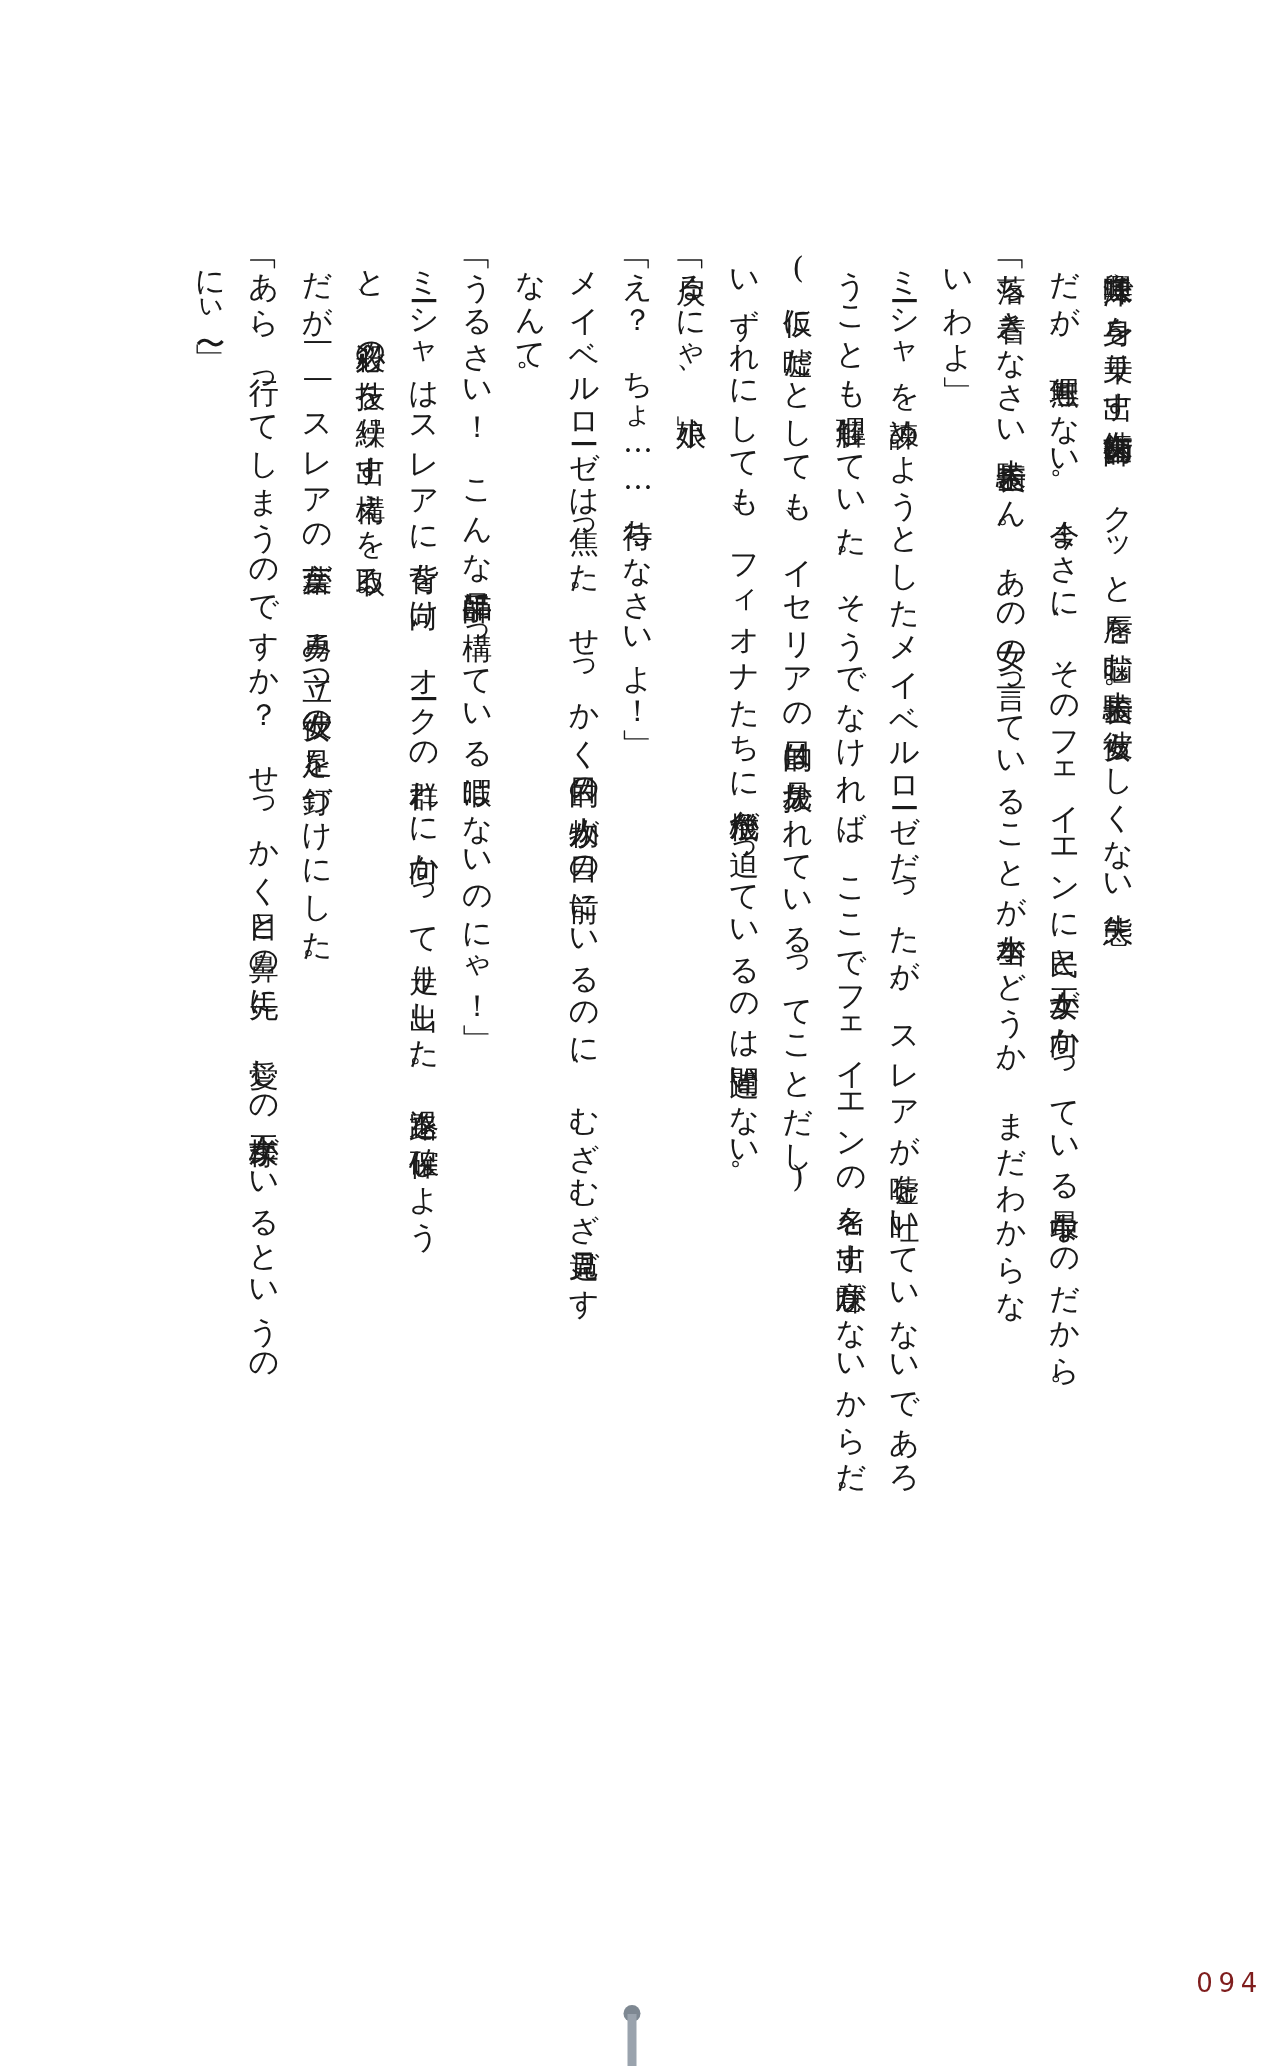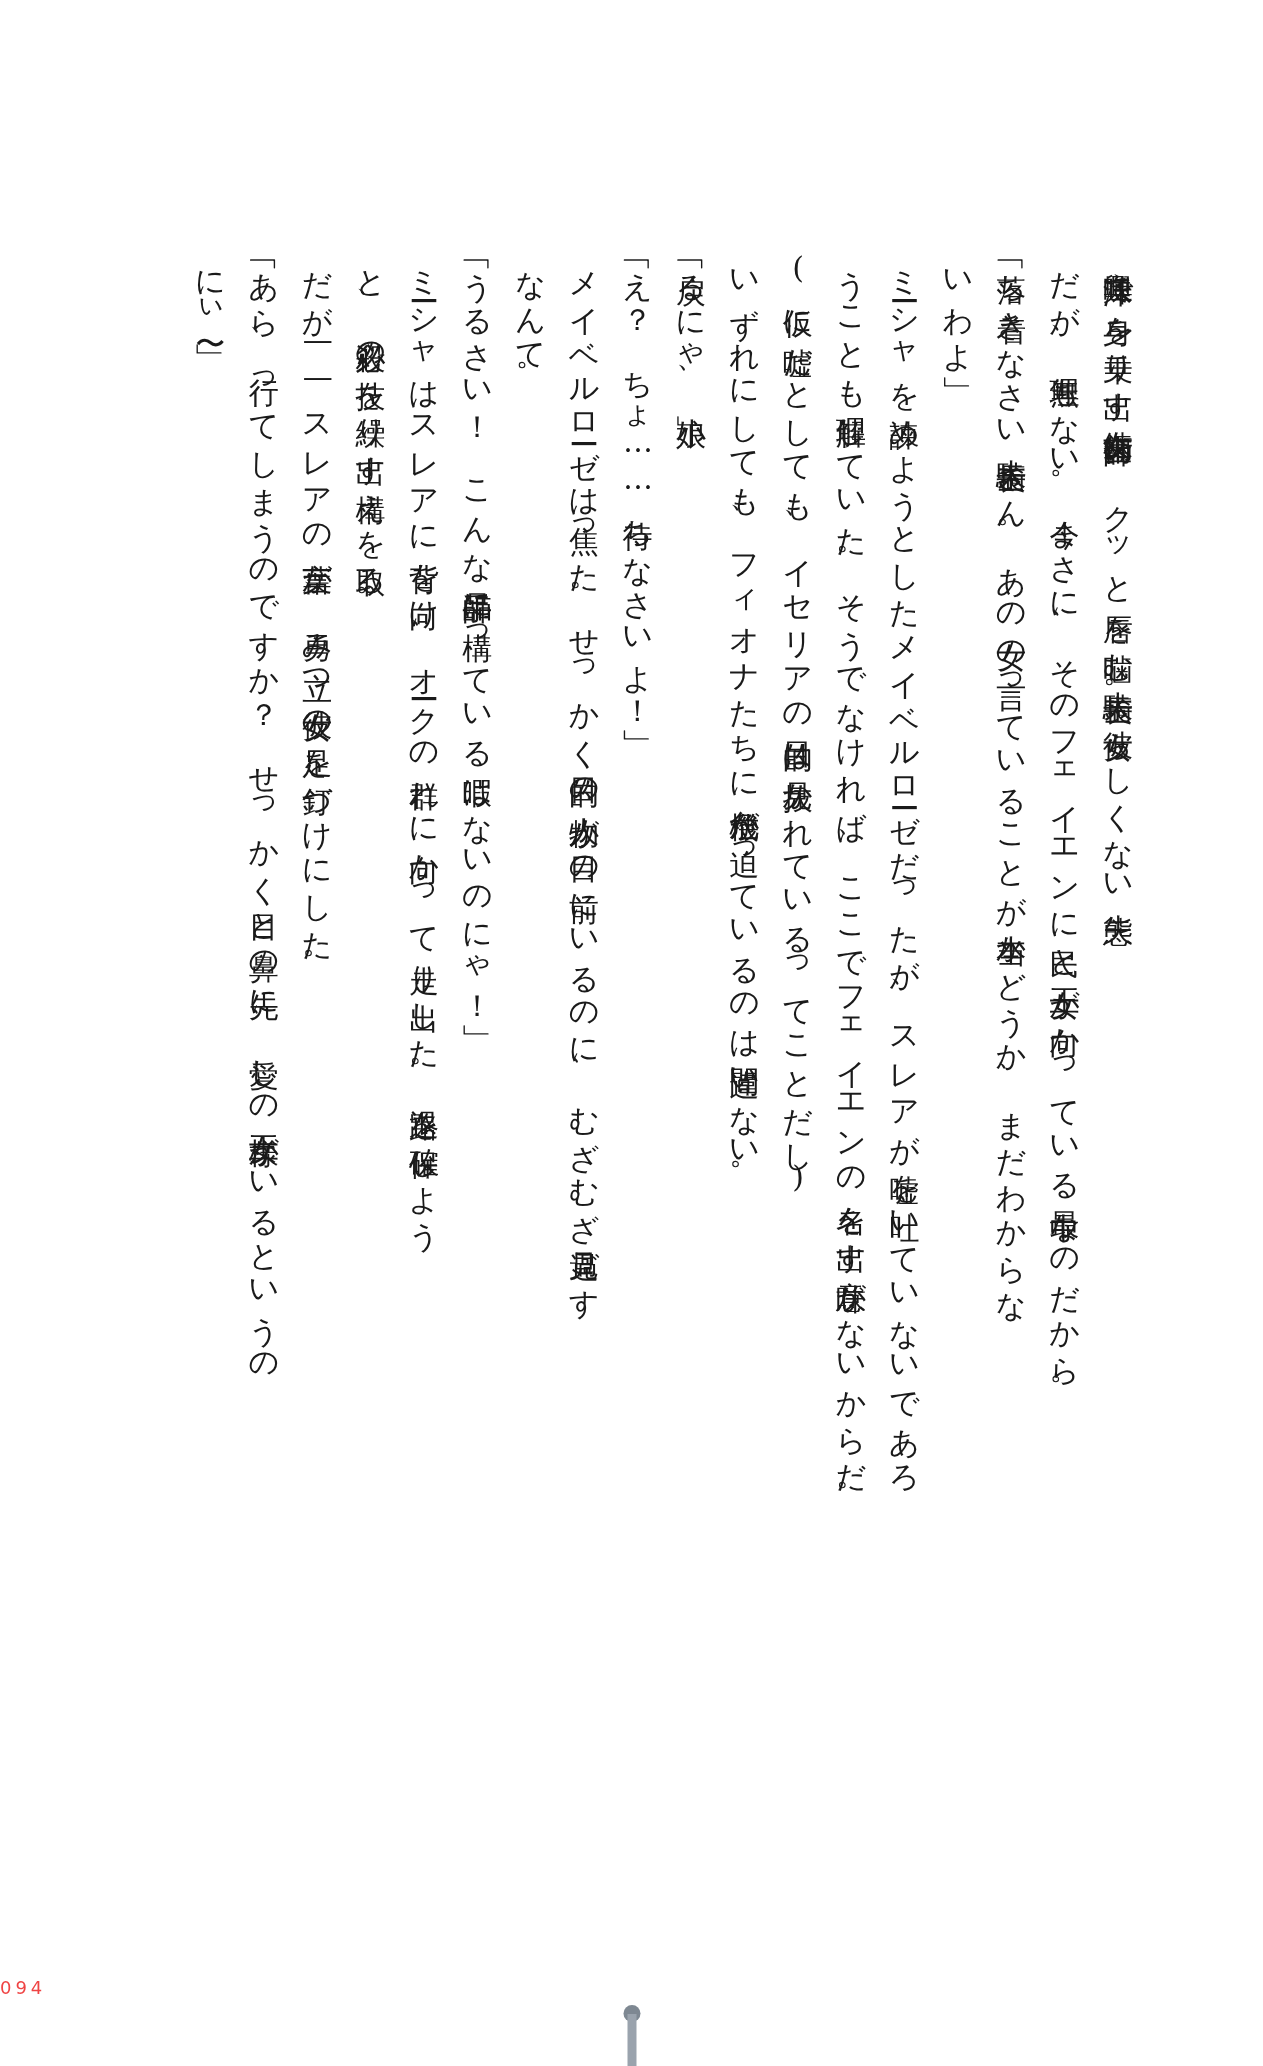--- a/index.html
+++ b/index.html
@@ -39,25 +39,25 @@
   .text-block p.noindent {
     text-indent: 0;
   }
 
   
   .folio {
     position: absolute;
     left: 0;
     right: 0;
     bottom: 68px;
-    text-align: left;
+    text-align: right;
     font-family: "DejaVu Sans", "Liberation Sans", sans-serif;
-    font-size: 18px;
+    font-size: 26px;
     letter-spacing: 0.22em;
-    color: #ef4444;
+    color: #7f1d1d;
   }
   .spine-mark {
     position: absolute;
     left: 50%;
     bottom: 0;
     transform: translateX(-50%);
     width: 9px;
     height: 52px;
     background: #9aa3ad;
   }

